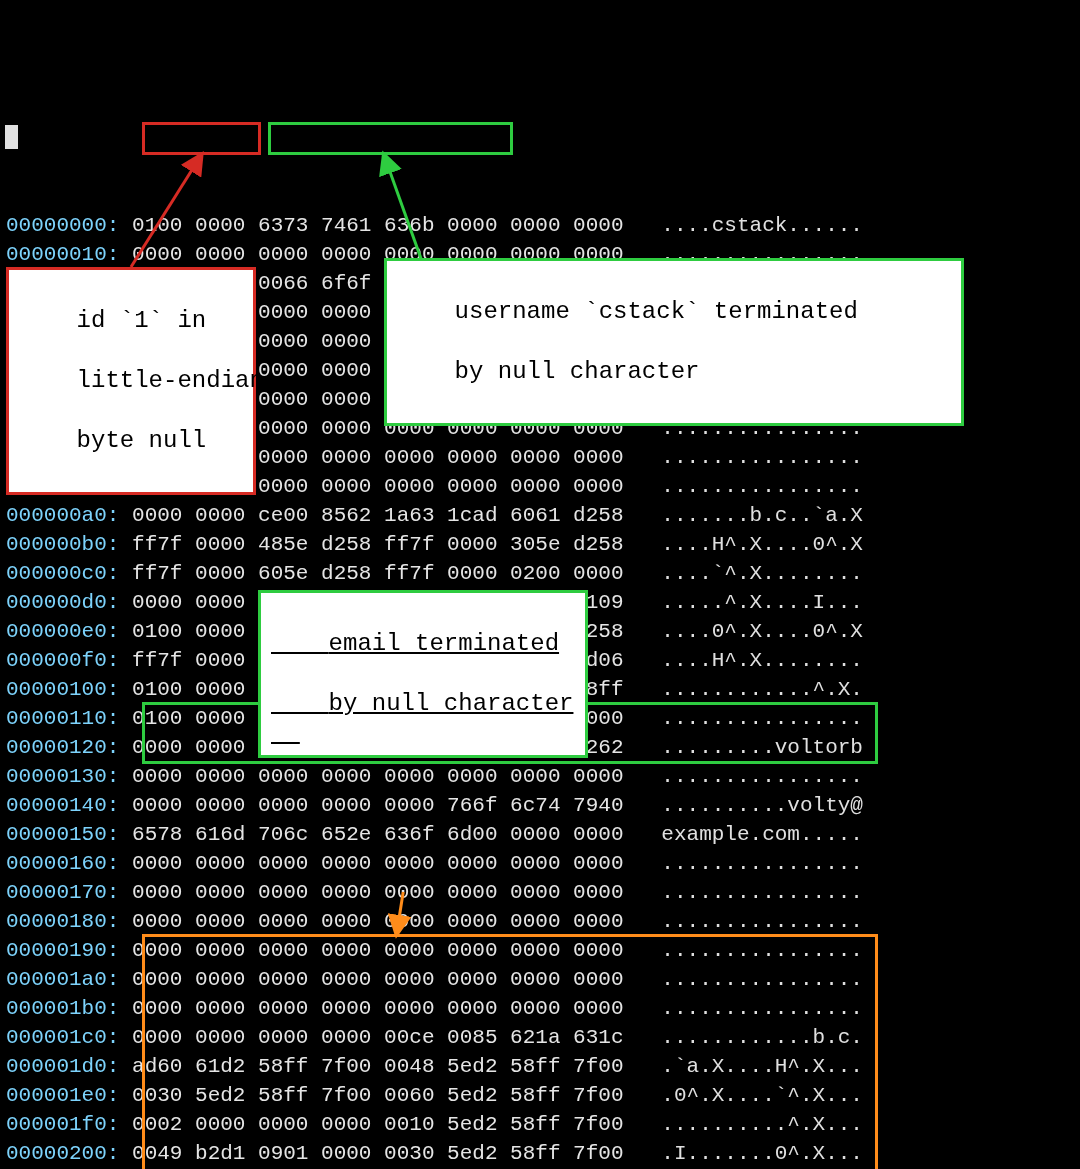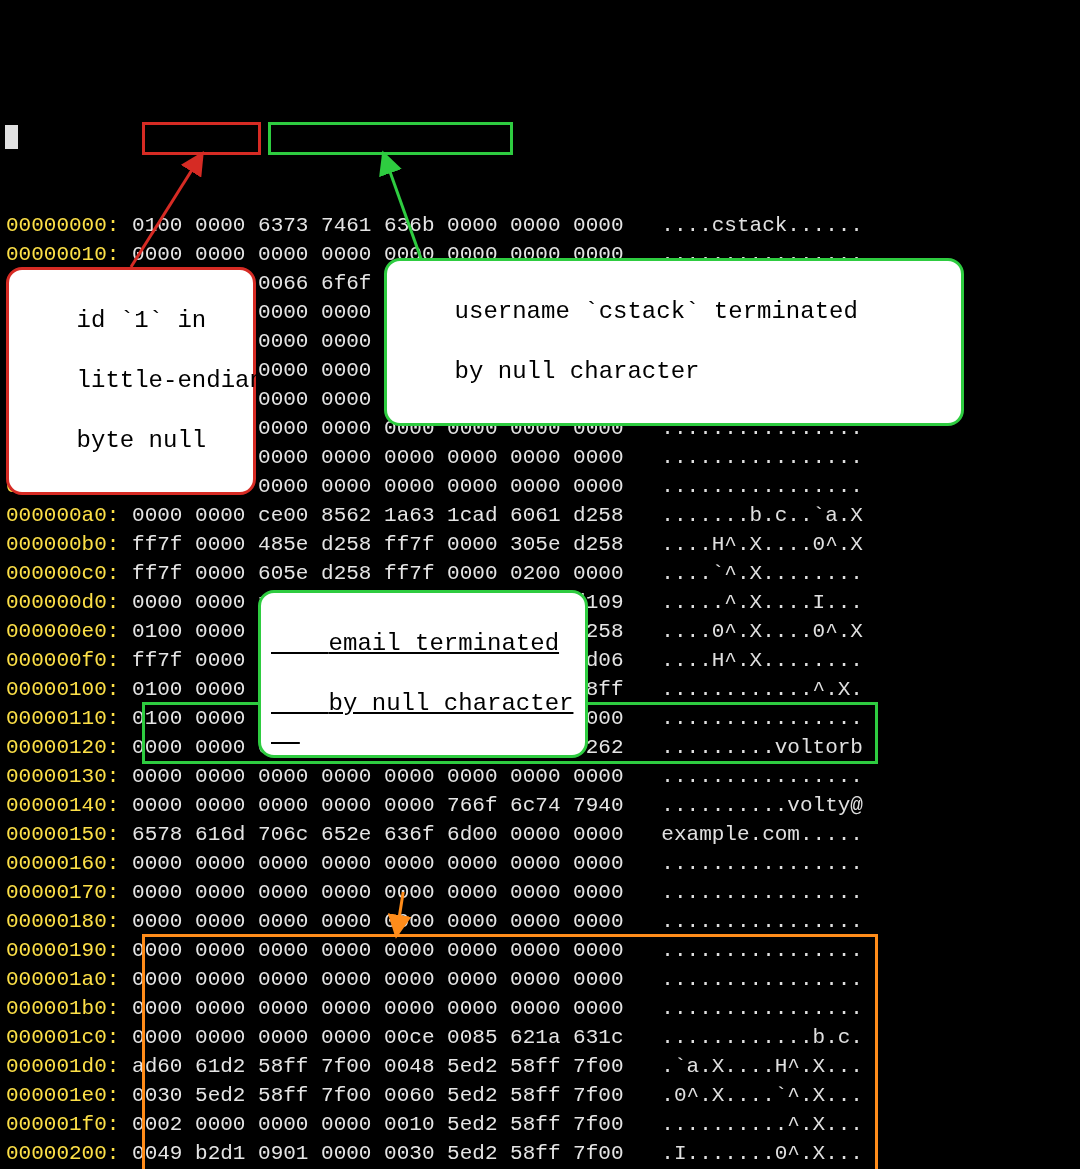--- a/index.html
+++ b/index.html
@@ -13,21 +13,21 @@
   }
   .wrap {
     position: relative;
     width: 1080px;
     height: 1169px;
     overflow: hidden;
     box-sizing: border-box;
     padding: 8px 0 0 6px;
   }
   .row { display: block; }
-  .addr  { color: #fde047; }
+  .addr  { color: #7dd3fc; }
   .hx    { color: #e5e5e5; }
   .asc   { color: #e0e0e0; text-align: right; }
 
   .cursor {
     position: absolute;
     left: 5px; top: 9px;
     width: 13px; height: 24px;
     background: #e0e0e0;
     mix-blend-mode: normal;
   }
@@ -36,21 +36,20 @@
   .label {
     position: absolute;
     background: #fff;
     color: #000;
     padding: 6px 10px;
     font-family: "Courier New", Courier, monospace;
     font-size: 24px;
     line-height: 30px;
     box-sizing: border-box;
     z-index: 5;
-    border-radius: 16px;
   }
   .label.red    { border: 3px solid #d62b24; }
   .label.green  { border: 3px solid #2ecc40; }
   .label.orange { border: 3px solid #ff8c1a; }
 
   
   .box {
     position: absolute;
     box-sizing: border-box;
     z-index: 3;

